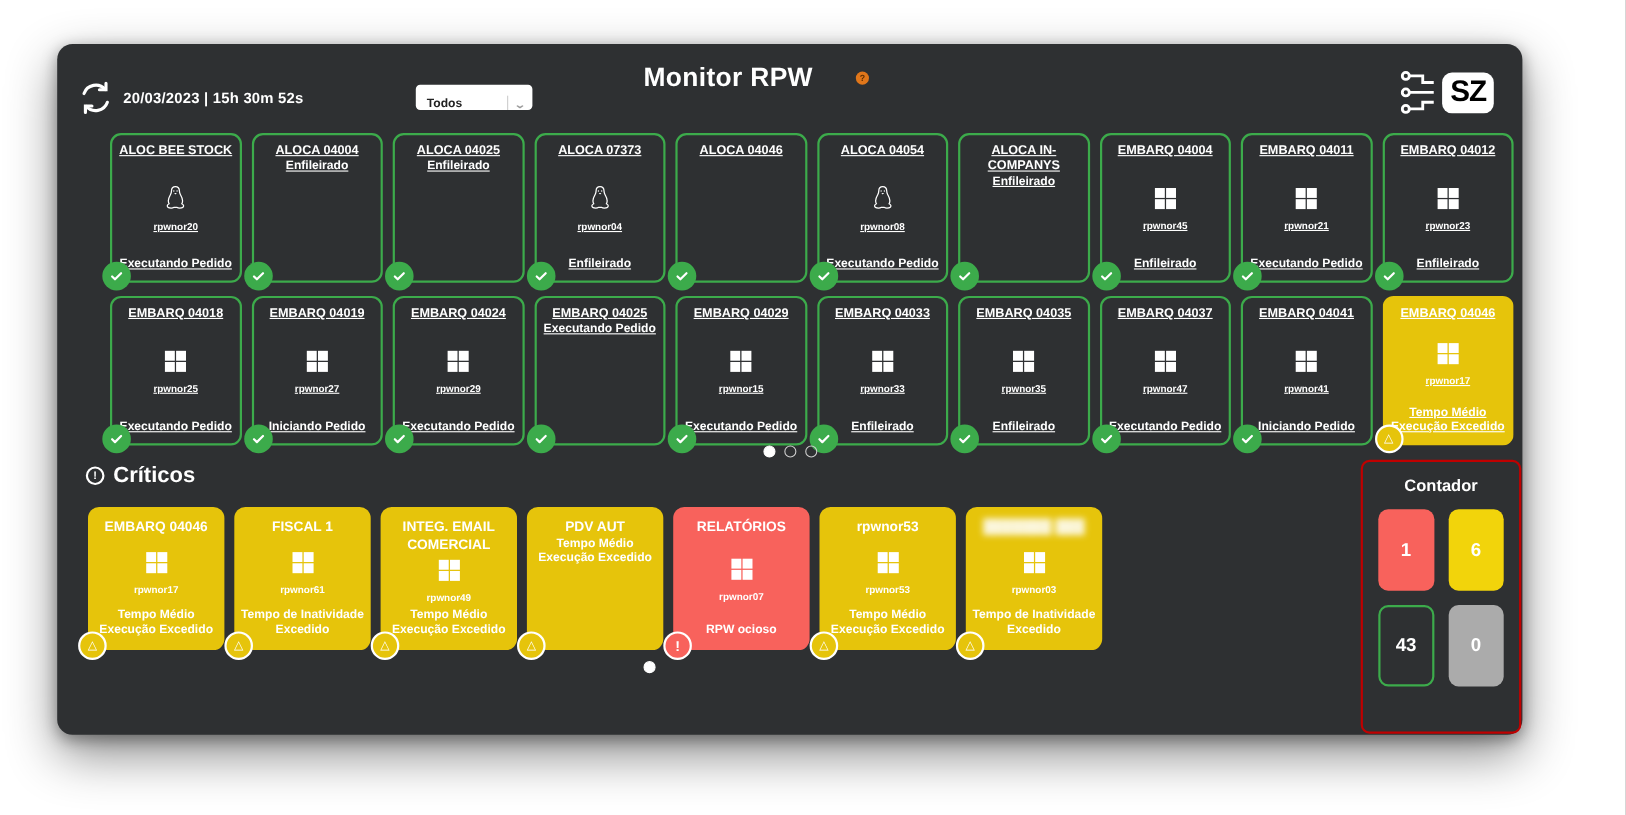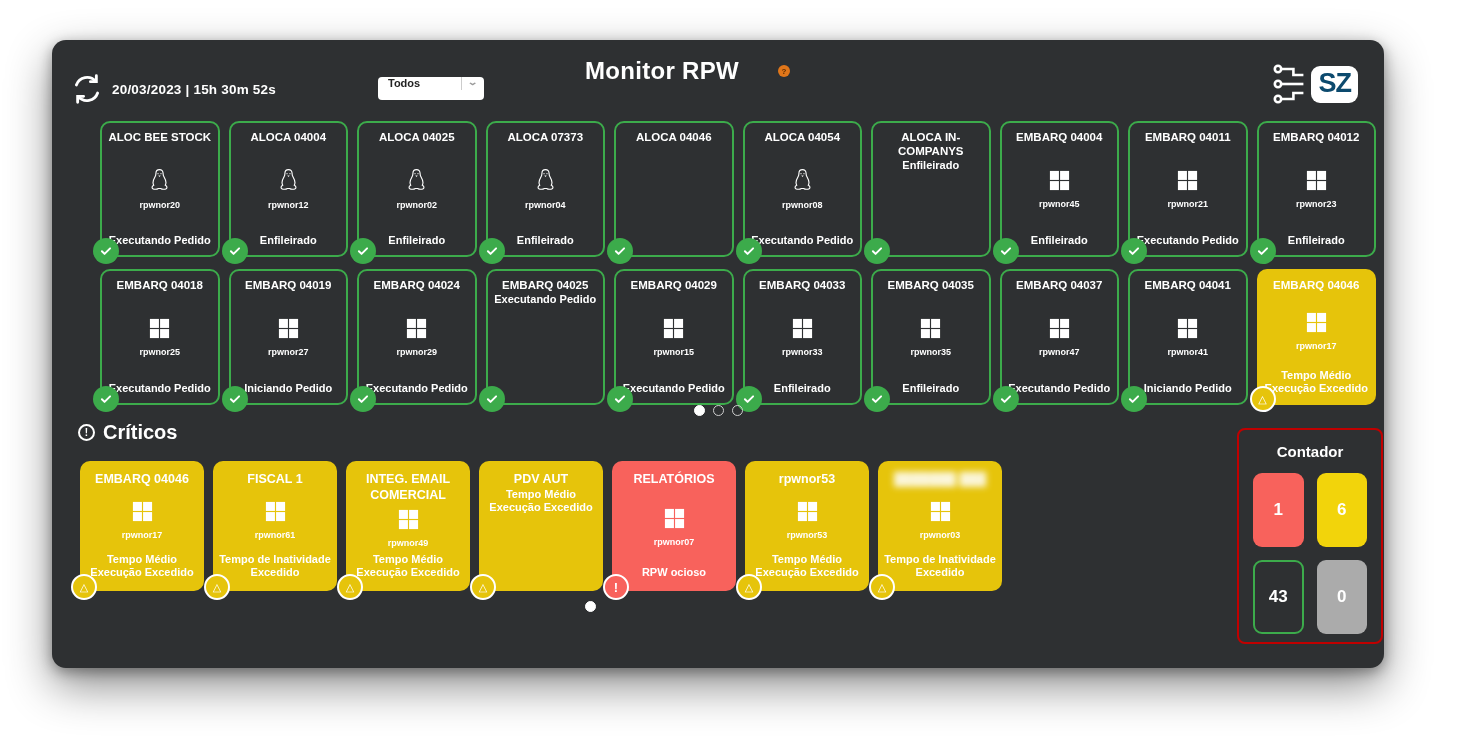--- a/index.html
+++ b/index.html
@@ -10,36 +10,36 @@
   .window{
     position:absolute;left:52px;top:40px;width:1332px;height:628px;
     background:var(--dark,#2e3032);border-radius:14px;
     box-shadow:0 18px 45px rgba(0,0,0,.45),0 4px 14px rgba(0,0,0,.35);
   }
   
   .refresh{position:absolute;left:18px;top:32px;width:34px;height:34px;cursor:pointer;}
   .datetime{position:absolute;left:60px;top:42px;font-size:13.5px;font-weight:bold;letter-spacing:.2px;}
   .dropdown{
     position:absolute;left:326px;top:37px;width:106px;height:23px;background:#fff;border-radius:4px;
-    display:flex;align-items:flex-start;color:#222;font-size:11px;font-weight:bold;
+    display:flex;align-items:flex-end;color:#222;font-size:11px;font-weight:bold;
     padding:0 7px;box-sizing:border-box;cursor:pointer;
   }
   .dropdown .dd-label{flex:1;padding-left:3px;}
   .dd-div{width:1px;height:13px;background:#ccc;margin-right:7px;}
   .chev{color:#9a9a9a;font-size:9px;transform:scaleX(1.5);}
   .title{position:absolute;left:0;top:17px;width:1220px;margin:0;text-align:center;
     font-size:24px;font-weight:800;letter-spacing:.3px;}
   .help-badge{position:absolute;left:726px;top:25px;width:12px;height:12px;border-radius:50%;
     background:var(--badge-orange,#e0761a);color:#5d2d00;font-size:8px;font-weight:bold;
     display:flex;align-items:center;justify-content:center;cursor:pointer;}
   .logo{position:absolute;right:26px;top:20px;display:flex;align-items:center;}
-  .logo-box{background:#fff;color:#0c4a6e;font-weight:800;font-size:27px;
+  .logo-box{background:#fff;color:#000000;font-weight:800;font-size:27px;
     padding:2px 7px 4px;border-radius:9px;letter-spacing:-1px;margin-left:-4px;}
   
-  .cards-row{position:absolute;left:48px;right:8px;display:flex;gap:9px;}
+  .cards-row{position:absolute;left:48px;right:8px;display:flex;gap:9px;text-decoration:underline;}
   .row1{top:81px;} .row2{top:229px;}
   .mcard{
     flex:1;position:relative;border:2px solid var(--green,#3cab4b);border-radius:10px;height:136px;
     display:flex;flex-direction:column;box-sizing:border-box;padding:8px 4px 8px;cursor:pointer;
   }
   .mcard.state-warning{border-color:transparent;background:var(--yellow,#e8c50a);}
   .mtitle{font-size:11.5px;font-weight:800;text-align:center;line-height:1.2;}
   .mmid{flex:1;display:flex;flex-direction:column;align-items:center;justify-content:center;gap:3px;}
   .mhost{font-size:9px;font-weight:bold;}
   .mstatus{font-size:11px;font-weight:800;text-align:center;line-height:1.2;min-height:13px;}
@@ -63,23 +63,23 @@
   .ccard{
     width:124px;height:130px;border-radius:10px;background:var(--yellow,#e8c50a);position:relative;
     display:flex;flex-direction:column;padding:11px 6px 11px;box-sizing:border-box;cursor:pointer;
   }
   .ccard.state-error{background:var(--red,#f8625c);}
   .ctitle{font-size:12.5px;font-weight:800;text-align:center;line-height:1.25;}
   .ccard.blurred .ctitle{filter:blur(3px);opacity:.85;}
   .cmid{flex:1;display:flex;flex-direction:column;align-items:center;justify-content:center;gap:3px;}
   .cstatus{font-size:11px;font-weight:800;text-align:center;line-height:1.25;}
   
-  .contador{position:absolute;left:1185px;top:378px;width:146px;height:216px;
+  .contador{position:absolute;left:1185px;top:378px;width:146px;height:249px;
     border:2px solid var(--contador-border,#c00000);border-radius:8px;box-sizing:border-box;
-    padding:13px 14px;margin-top:10px;}
+    padding:13px 14px;}
   .contador-title{text-align:center;font-size:15px;font-weight:800;margin-bottom:13px;}
   .contador-grid{display:grid;grid-template-columns:1fr 1fr;gap:13px;}
   .tile{height:74px;border-radius:9px;display:flex;align-items:center;justify-content:center;
     font-size:17px;font-weight:800;box-sizing:border-box;}
   .tile.color-red{background:var(--red,#f8625c);}
   .tile.color-yellow{background:var(--tile-yellow,#f2d40b);}
   .tile.color-outline{border:2px solid var(--green,#3cab4b);background:transparent;}
   .tile.color-gray{background:var(--tile-gray,#ababab);}
 </style>
 </head>
@@ -138,110 +138,86 @@
         <div class="badge badge-ok">
           <svg viewBox="0 0 24 24" width="14" height="14">
             <path d="M5 12.5l4.5 4.5L19 7.5" stroke="#fff" stroke-width="3.4" fill="none" stroke-linecap="round" stroke-linejoin="round"></path>
           </svg>
         </div>
 
       </div>
 
       <div class="mcard state-ok os-linux">
         <div class="mtitle">ALOCA 04004</div>
+        <div class="mstatus">Enfileirado</div>
+        <div class="badge badge-ok">
+          <svg viewBox="0 0 24 24" width="14" height="14">
+            <path d="M5 12.5l4.5 4.5L19 7.5" stroke="#fff" stroke-width="3.4" fill="none" stroke-linecap="round" stroke-linejoin="round"></path>
+          </svg>
+        </div>
+
+      </div>
+
+      <div class="mcard state-ok os-linux">
+        <div class="mtitle">ALOCA 04025</div>
+        <div class="mstatus">Enfileirado</div>
+        <div class="badge badge-ok">
+          <svg viewBox="0 0 24 24" width="14" height="14">
+            <path d="M5 12.5l4.5 4.5L19 7.5" stroke="#fff" stroke-width="3.4" fill="none" stroke-linecap="round" stroke-linejoin="round"></path>
+          </svg>
+        </div>
+
+      </div>
+
+      <div class="mcard state-ok os-linux">
+        <div class="mtitle">ALOCA 07373</div>
         <div class="mmid">
           <span>
             <svg viewBox="0 0 24 28" width="21" height="25" fill="none" stroke="#fff" stroke-width="1.3">
               <path d="M12 1.5c-2.6 0-4.1 1.9-4.1 4.4 0 1.6-.4 2.8-1.1 4.1-1 1.8-2.2 3.8-2.2 6.2 0 1.2.3 2.3.8 3.2-.9.4-1.9 1.1-1.9 2.2 0 1.6 2.1 2.4 4.1 2.4 1.2 0 2.3-.4 3.1-.9h2.6c.8.5 1.9.9 3.1.9 2 0 4.1-.8 4.1-2.4 0-1.1-1-1.8-1.9-2.2.5-.9.8-2 .8-3.2 0-2.4-1.2-4.4-2.2-6.2-.7-1.3-1.1-2.5-1.1-4.1 0-2.5-1.5-4.4-4.1-4.4z"></path>
               <circle cx="10.3" cy="6.2" r=".7" fill="#fff" stroke="none"></circle>
               <circle cx="13.7" cy="6.2" r=".7" fill="#fff" stroke="none"></circle>
               <path d="M10.6 8.2h2.8l-1.4 1.7z" fill="#fff" stroke="none"></path>
             </svg>
           </span>
 
-          <div class="mhost">rpwnor12</div>
+          <div class="mhost">rpwnor04</div>
         </div>
         <div class="mstatus">Enfileirado</div>
         <div class="badge badge-ok">
           <svg viewBox="0 0 24 24" width="14" height="14">
             <path d="M5 12.5l4.5 4.5L19 7.5" stroke="#fff" stroke-width="3.4" fill="none" stroke-linecap="round" stroke-linejoin="round"></path>
           </svg>
         </div>
 
       </div>
 
       <div class="mcard state-ok os-linux">
-        <div class="mtitle">ALOCA 04025</div>
+        <div class="mtitle">ALOCA 04046</div>
+        <div class="mstatus"></div>
+        <div class="badge badge-ok">
+          <svg viewBox="0 0 24 24" width="14" height="14">
+            <path d="M5 12.5l4.5 4.5L19 7.5" stroke="#fff" stroke-width="3.4" fill="none" stroke-linecap="round" stroke-linejoin="round"></path>
+          </svg>
+        </div>
+
+      </div>
+
+      <div class="mcard state-ok os-linux">
+        <div class="mtitle">ALOCA 04054</div>
         <div class="mmid">
           <span>
             <svg viewBox="0 0 24 28" width="21" height="25" fill="none" stroke="#fff" stroke-width="1.3">
               <path d="M12 1.5c-2.6 0-4.1 1.9-4.1 4.4 0 1.6-.4 2.8-1.1 4.1-1 1.8-2.2 3.8-2.2 6.2 0 1.2.3 2.3.8 3.2-.9.4-1.9 1.1-1.9 2.2 0 1.6 2.1 2.4 4.1 2.4 1.2 0 2.3-.4 3.1-.9h2.6c.8.5 1.9.9 3.1.9 2 0 4.1-.8 4.1-2.4 0-1.1-1-1.8-1.9-2.2.5-.9.8-2 .8-3.2 0-2.4-1.2-4.4-2.2-6.2-.7-1.3-1.1-2.5-1.1-4.1 0-2.5-1.5-4.4-4.1-4.4z"></path>
               <circle cx="10.3" cy="6.2" r=".7" fill="#fff" stroke="none"></circle>
               <circle cx="13.7" cy="6.2" r=".7" fill="#fff" stroke="none"></circle>
               <path d="M10.6 8.2h2.8l-1.4 1.7z" fill="#fff" stroke="none"></path>
             </svg>
           </span>
 
-          <div class="mhost">rpwnor02</div>
-        </div>
-        <div class="mstatus">Enfileirado</div>
-        <div class="badge badge-ok">
-          <svg viewBox="0 0 24 24" width="14" height="14">
-            <path d="M5 12.5l4.5 4.5L19 7.5" stroke="#fff" stroke-width="3.4" fill="none" stroke-linecap="round" stroke-linejoin="round"></path>
-          </svg>
-        </div>
-
-      </div>
-
-      <div class="mcard state-ok os-linux">
-        <div class="mtitle">ALOCA 07373</div>
-        <div class="mmid">
-          <span>
-            <svg viewBox="0 0 24 28" width="21" height="25" fill="none" stroke="#fff" stroke-width="1.3">
-              <path d="M12 1.5c-2.6 0-4.1 1.9-4.1 4.4 0 1.6-.4 2.8-1.1 4.1-1 1.8-2.2 3.8-2.2 6.2 0 1.2.3 2.3.8 3.2-.9.4-1.9 1.1-1.9 2.2 0 1.6 2.1 2.4 4.1 2.4 1.2 0 2.3-.4 3.1-.9h2.6c.8.5 1.9.9 3.1.9 2 0 4.1-.8 4.1-2.4 0-1.1-1-1.8-1.9-2.2.5-.9.8-2 .8-3.2 0-2.4-1.2-4.4-2.2-6.2-.7-1.3-1.1-2.5-1.1-4.1 0-2.5-1.5-4.4-4.1-4.4z"></path>
-              <circle cx="10.3" cy="6.2" r=".7" fill="#fff" stroke="none"></circle>
-              <circle cx="13.7" cy="6.2" r=".7" fill="#fff" stroke="none"></circle>
-              <path d="M10.6 8.2h2.8l-1.4 1.7z" fill="#fff" stroke="none"></path>
-            </svg>
-          </span>
-
-          <div class="mhost">rpwnor04</div>
-        </div>
-        <div class="mstatus">Enfileirado</div>
-        <div class="badge badge-ok">
-          <svg viewBox="0 0 24 24" width="14" height="14">
-            <path d="M5 12.5l4.5 4.5L19 7.5" stroke="#fff" stroke-width="3.4" fill="none" stroke-linecap="round" stroke-linejoin="round"></path>
-          </svg>
-        </div>
-
-      </div>
-
-      <div class="mcard state-ok os-linux">
-        <div class="mtitle">ALOCA 04046</div>
-        <div class="mstatus"></div>
-        <div class="badge badge-ok">
-          <svg viewBox="0 0 24 24" width="14" height="14">
-            <path d="M5 12.5l4.5 4.5L19 7.5" stroke="#fff" stroke-width="3.4" fill="none" stroke-linecap="round" stroke-linejoin="round"></path>
-          </svg>
-        </div>
-
-      </div>
-
-      <div class="mcard state-ok os-linux">
-        <div class="mtitle">ALOCA 04054</div>
-        <div class="mmid">
-          <span>
-            <svg viewBox="0 0 24 28" width="21" height="25" fill="none" stroke="#fff" stroke-width="1.3">
-              <path d="M12 1.5c-2.6 0-4.1 1.9-4.1 4.4 0 1.6-.4 2.8-1.1 4.1-1 1.8-2.2 3.8-2.2 6.2 0 1.2.3 2.3.8 3.2-.9.4-1.9 1.1-1.9 2.2 0 1.6 2.1 2.4 4.1 2.4 1.2 0 2.3-.4 3.1-.9h2.6c.8.5 1.9.9 3.1.9 2 0 4.1-.8 4.1-2.4 0-1.1-1-1.8-1.9-2.2.5-.9.8-2 .8-3.2 0-2.4-1.2-4.4-2.2-6.2-.7-1.3-1.1-2.5-1.1-4.1 0-2.5-1.5-4.4-4.1-4.4z"></path>
-              <circle cx="10.3" cy="6.2" r=".7" fill="#fff" stroke="none"></circle>
-              <circle cx="13.7" cy="6.2" r=".7" fill="#fff" stroke="none"></circle>
-              <path d="M10.6 8.2h2.8l-1.4 1.7z" fill="#fff" stroke="none"></path>
-            </svg>
-          </span>
-
           <div class="mhost">rpwnor08</div>
         </div>
         <div class="mstatus">Executando Pedido</div>
         <div class="badge badge-ok">
           <svg viewBox="0 0 24 24" width="14" height="14">
             <path d="M5 12.5l4.5 4.5L19 7.5" stroke="#fff" stroke-width="3.4" fill="none" stroke-linecap="round" stroke-linejoin="round"></path>
           </svg>
         </div>
 
       </div>

